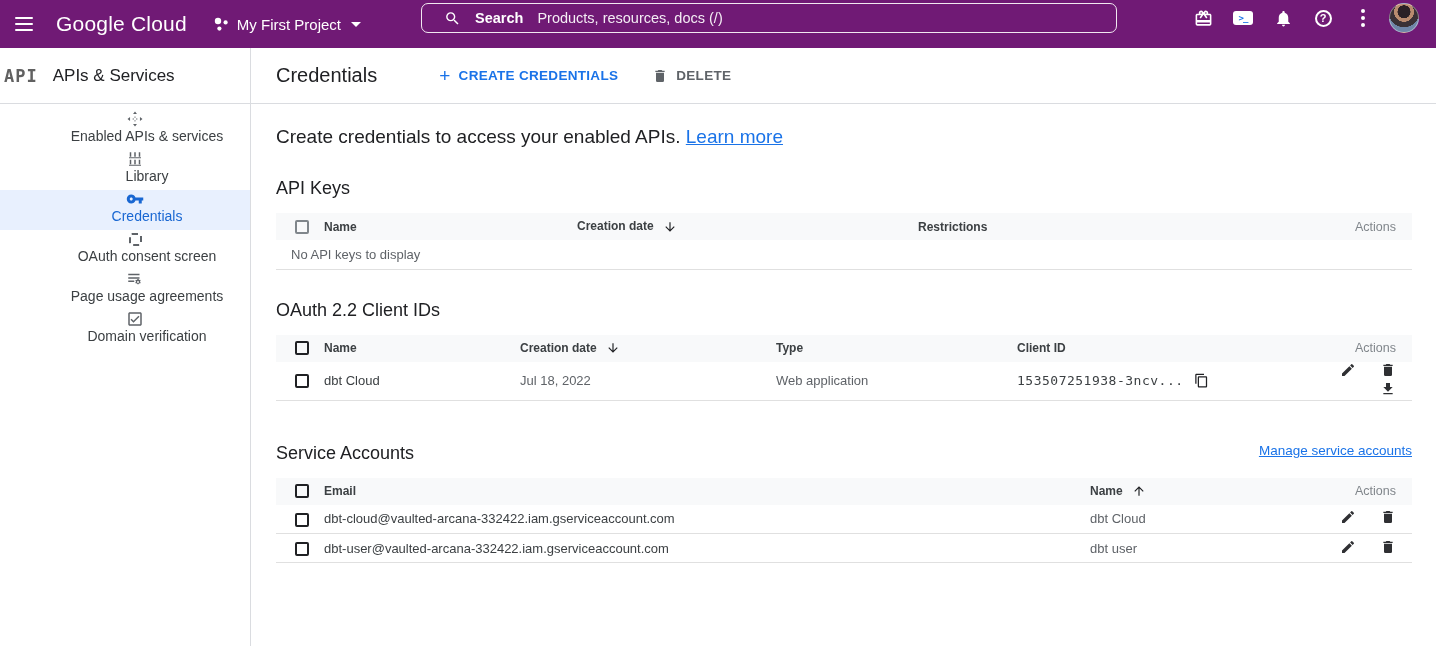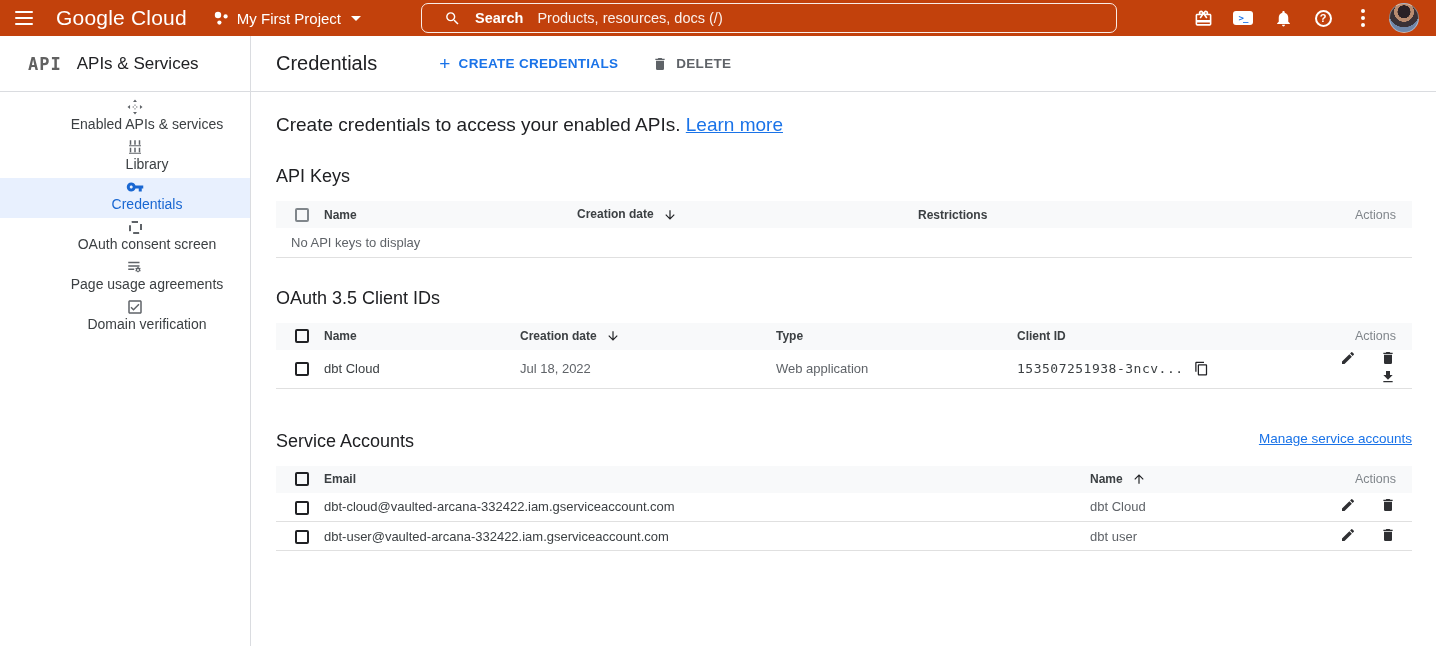--- a/index.html
+++ b/index.html
@@ -1,20 +1,20 @@
 <!DOCTYPE html>
 <html><head>
 <meta charset="utf-8">
 <style>
   * { margin:0; padding:0; box-sizing:border-box; }
   html,body { width:1436px; height:646px; overflow:hidden; background:#fff;
               font-family:"Liberation Sans", sans-serif; color:#3c4043; }
 
   
-  .topbar { position:relative; height:36px; background:#c2410c; display:flex;
+  .topbar { position:relative; height:48px; background:#701a75; display:flex;
             align-items:center; color:#fff; }
   .hamburger { width:40px; height:36px; display:flex; flex-direction:column;
                justify-content:center; align-items:center; gap:4px; margin-left:4px; cursor:pointer; }
   .hamburger span { width:18px; height:2px; background:#fff; border-radius:1px; }
   .gc-logo { font-size:21px; letter-spacing:.2px; margin-left:12px; font-weight:400; white-space:nowrap; }
   .proj-sel { display:flex; align-items:center; margin-left:26px; cursor:pointer; }
   .proj-icon { width:16px; height:16px; margin-right:8px; }
   .proj-name { font-size:15px; }
   .caret { width:0; height:0; border-left:5px solid transparent; border-right:5px solid transparent;
            border-top:5px solid #fff; margin-left:10px; }
@@ -34,21 +34,21 @@
              font-size:11px; font-weight:bold; display:flex; align-items:center; justify-content:center; }
   .morevert { display:flex; flex-direction:column; gap:3px; }
   .morevert i { width:4px; height:4px; border-radius:50%; background:#fff; }
   .avatar { width:30px; height:30px; border-radius:50%; margin-left:6px; cursor:pointer;
             background:radial-gradient(circle at 50% 28%, #2b2126 0 26%, #b98b6f 27% 40%, #3a3136 41% 62%, #6f86a8 63% 100%);
             border:1px solid rgba(255,255,255,.4); }
 
   
   .header-row { height:56px; display:flex; border-bottom:1px solid #dadce0; }
   .sb-head { width:251px; flex:0 0 251px; border-right:1px solid #dadce0;
-             display:flex; align-items:center; padding-left:28px; }
+             display:flex; align-items:center; padding-left:4px; }
   .api-logo { font-family:"DejaVu Sans Mono", monospace; font-weight:bold; font-size:17px;
               color:#616161; letter-spacing:1px; }
   .sb-title { font-size:17px; color:#202124; margin-left:15px; }
   .content-head { flex:1; display:flex; align-items:center; padding-left:25px; }
   .page-title { font-size:20px; color:#202124; font-weight:400; }
   .btn { display:flex; align-items:center; font-size:13.5px; font-weight:bold;
          letter-spacing:.3px; cursor:pointer; background:none; border:none;
          font-family:"Liberation Sans", sans-serif; }
   .btn-create { color:#1a73e8; margin-left:62px; }
   .plus { font-size:19px; font-weight:400; margin-right:8px; line-height:1; }
@@ -255,21 +255,21 @@
           <th class="actions">Actions</th>
         </tr>
       </thead>
       <tbody>
         <tr class="empty-row">
           <td colspan="5">No API keys to display</td>
         </tr>
       </tbody>
     </table>
 
-    <h2 class="section">OAuth 3.5 Client IDs</h2>
+    <h2 class="section">OAuth 2.2 Client IDs</h2>
     <table>
       <colgroup>
           <col style="width:48px">
           <col style="width:196px">
           <col style="width:256px">
           <col style="width:241px">
           <col>
           <col style="width:130px">
         </colgroup>
       <thead>

